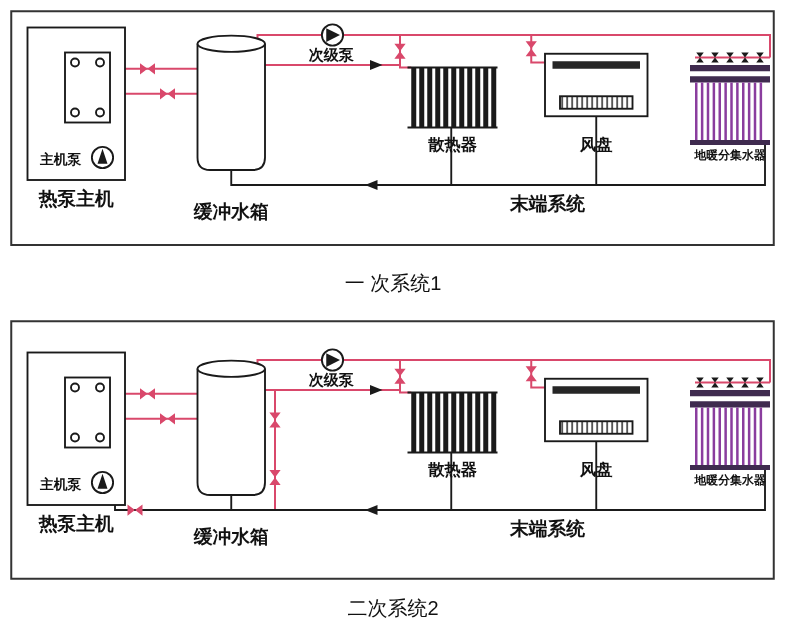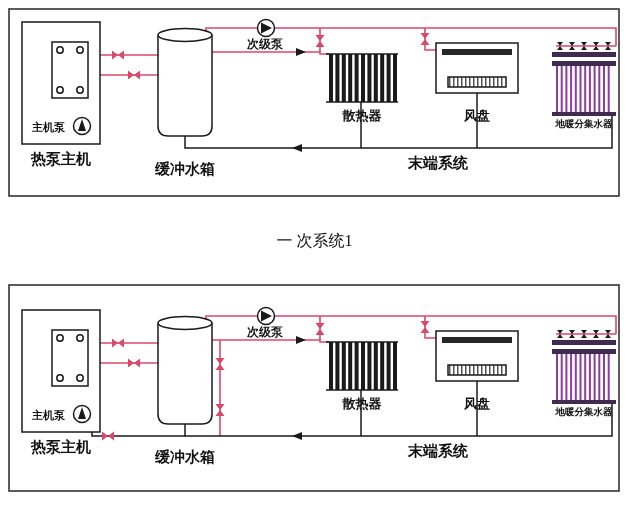--- a/index.html
+++ b/index.html
@@ -17,22 +17,22 @@
   .mhead{fill:var(--manifold_header);stroke:none;}
   .bar{fill:var(--unit_bar);stroke:none;}
   .grille{stroke:var(--grille);}
   .arrow{fill:var(--ink);stroke:none;}
   text{font-family:"Liberation Sans","DejaVu Sans",sans-serif;fill:#111;font-weight:700;}
   .t15{font-size:15px;}
   .t13{font-size:13px;}
   .t12{font-size:12px;}
   .t11{font-size:11px;}
   .t9{font-size:9.5px;}
-  .caption{width:613px;margin:14px auto;display:flex;align-items:center;justify-content:center;
-           font-family:Liberation Serif, serif;font-size:16px;color:#111;}
+  .caption{width:613px;margin:0 auto;display:flex;align-items:center;justify-content:center;
+           font-family:Liberation Sans, sans-serif;font-size:16px;color:#111;}
   .cap1{height:58px;}
   .cap2{height:42px;}
 </style>
 </head>
 <body>
 
 <div class="page">
 
   <svg class="svg1" width="613" height="190" viewBox="0 0 613 190">
     <rect class="frame" x="1" y="1" width="610" height="187"></rect>
@@ -209,14 +209,15 @@
         <rect class="mhead" x="544" y="53" width="64" height="5"></rect>
         <line class="mlines" x1="548" y1="81" x2="604" y2="81" stroke-width="46" stroke-dasharray="2 2.7"></line>
         <rect class="mhead" x="544" y="104" width="64" height="4"></rect>
       </g>
       <text class="t9" x="576" y="119" text-anchor="middle">地暖分集水器</text>
 
       <text class="t15" x="430" y="160" text-anchor="middle">末端系统</text>
     </g>
   </svg>
 
+  <div class="caption cap2">二次系统2</div>
 
 </div>
 
 </body></html>

